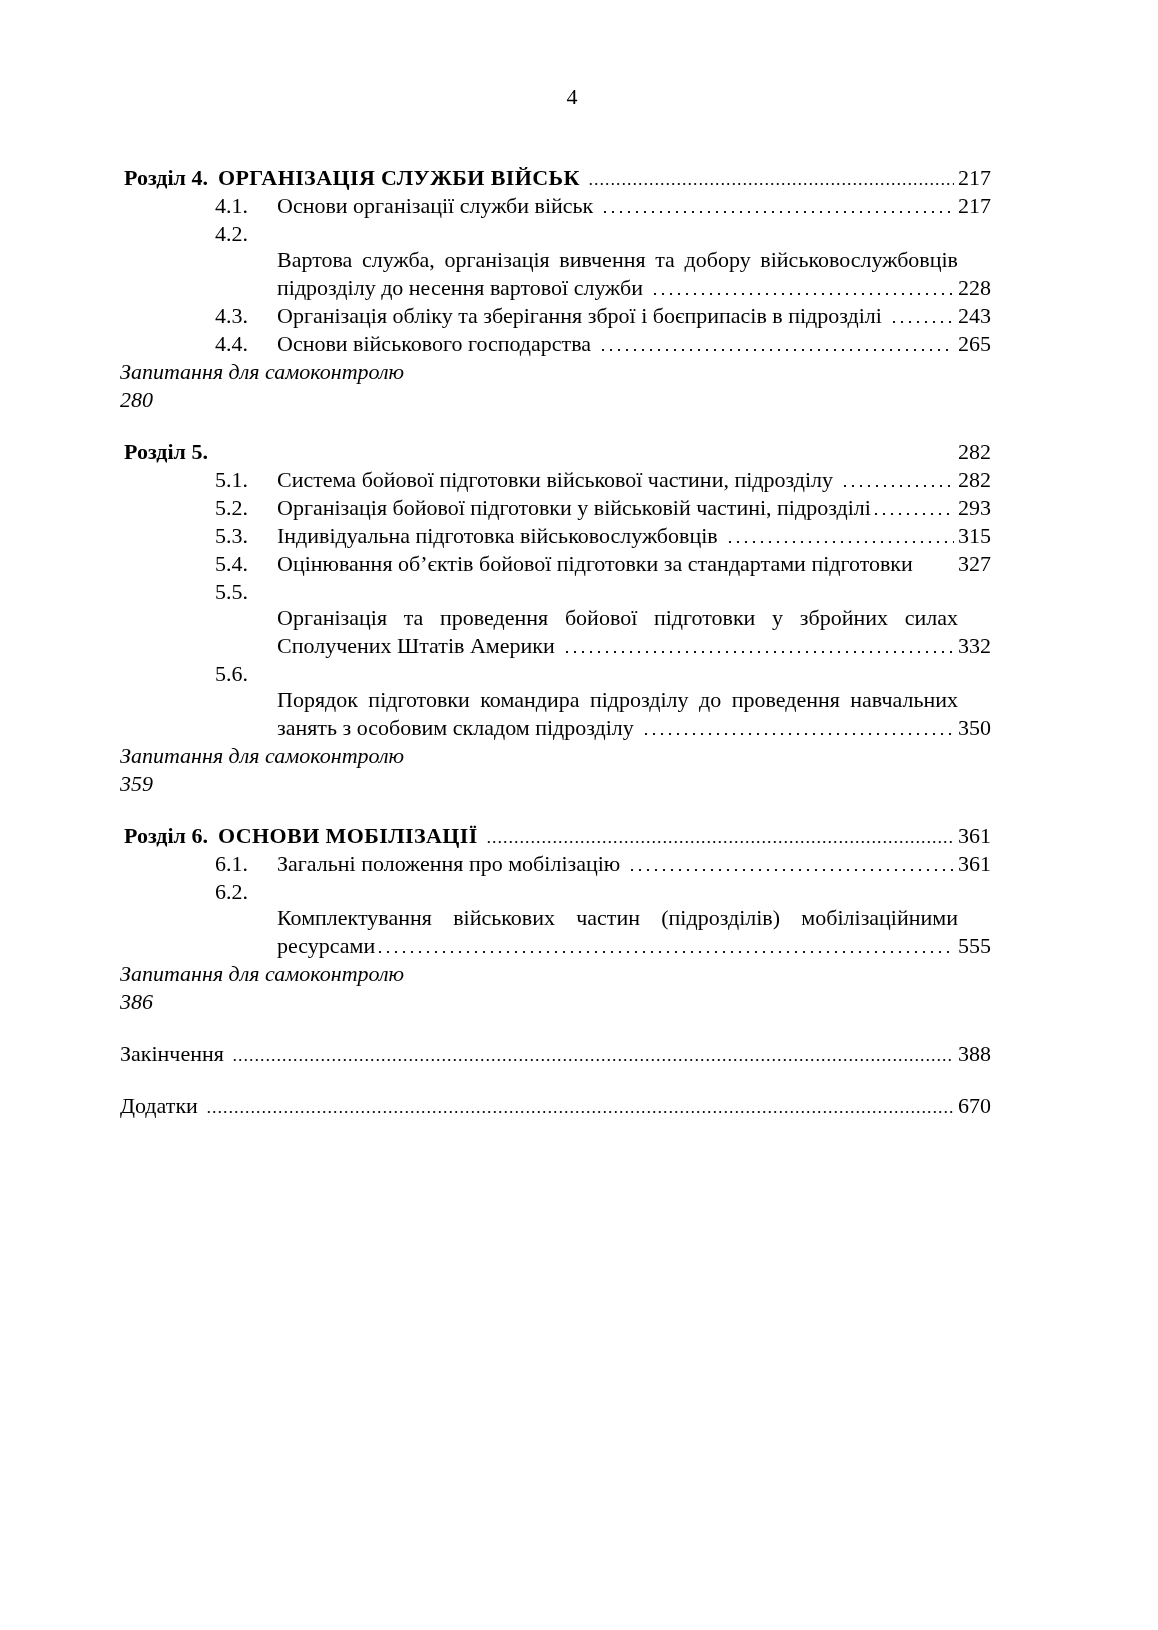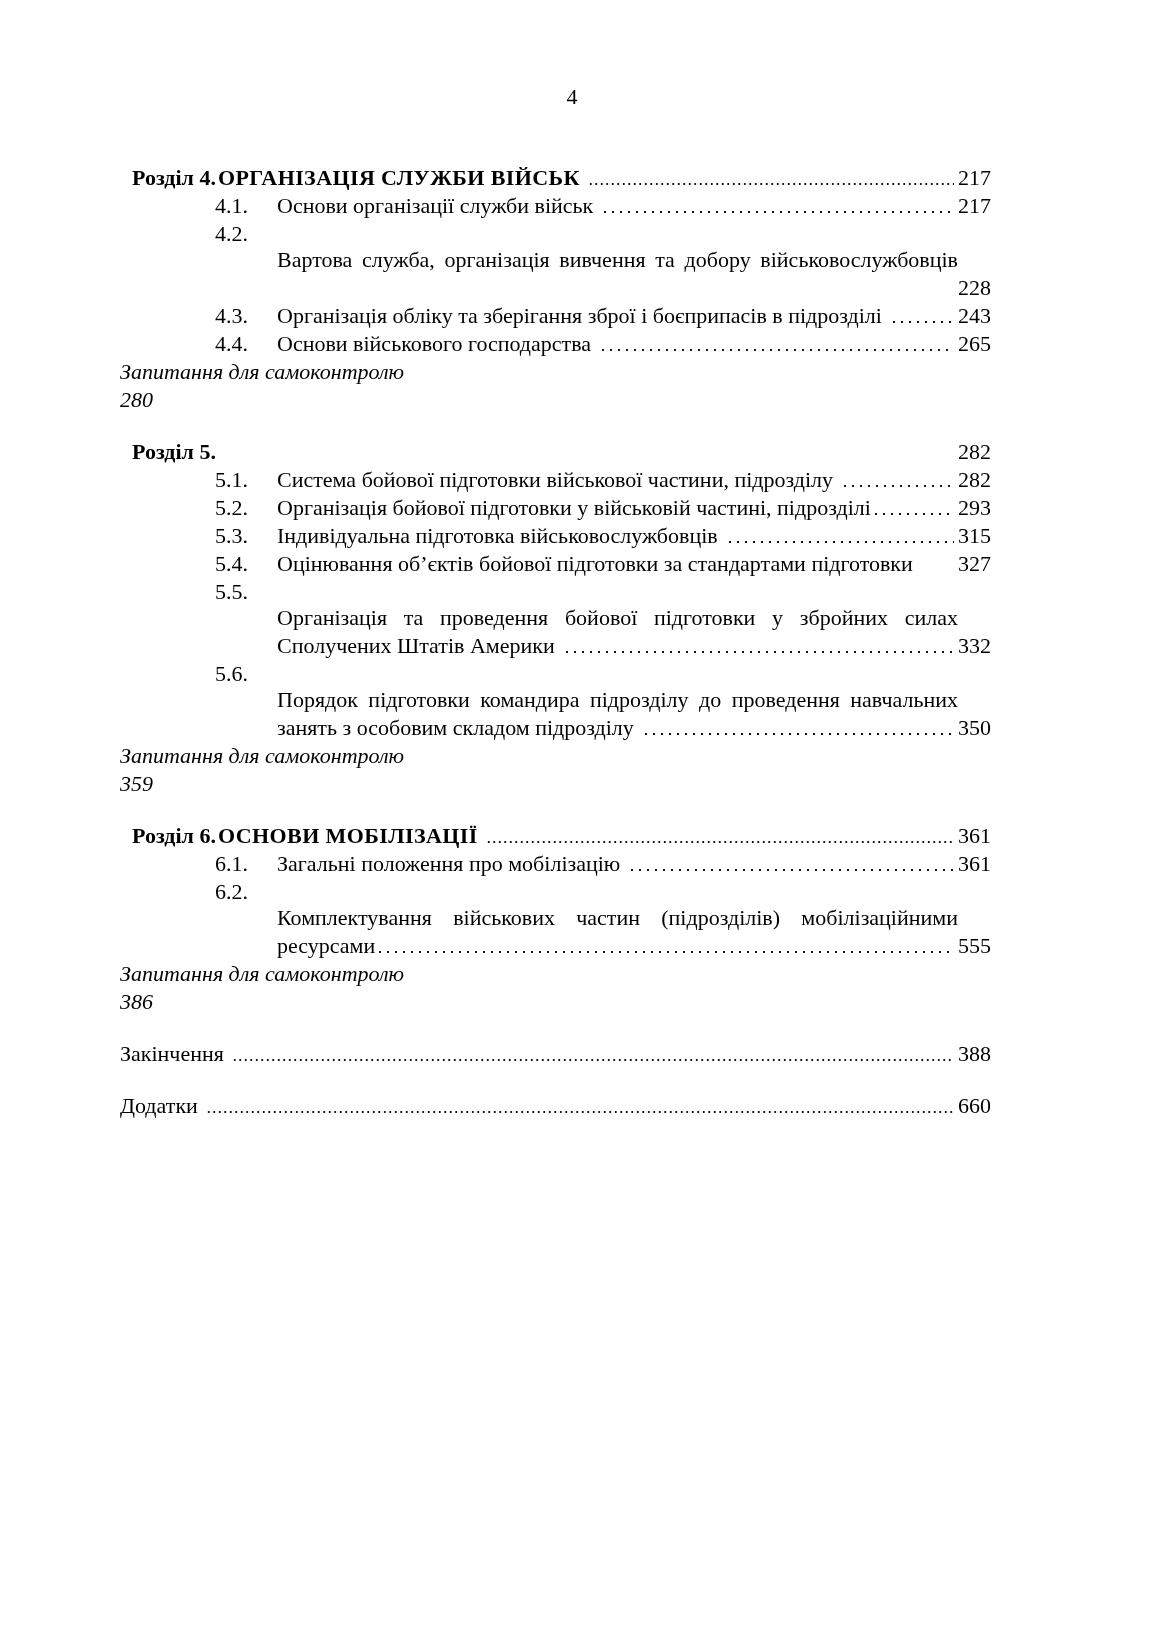--- a/index.html
+++ b/index.html
@@ -27,21 +27,21 @@
   .row {
     position:relative;
     display:flex;
     align-items:baseline;
     line-height:28px;
     min-height:28px;
   }
   .row .label, .row .num {
     position:absolute; top:0; line-height:28px;
   }
-  .row .label { left:12px; font-weight:bold; }
+  .row .label { left:4px; font-weight:bold; }
   .row .num  { left:95px; }
   .main { flex:1; display:flex; align-items:baseline; min-width:0; }
   .chapter .main { padding-left:98px; }
   .sub .main, .cont .main { padding-left:157px; }
   .chapter .txt { font-weight:bold; letter-spacing:0.4px; }
   .italic { font-style:italic;flex-direction:column; }
   .txt { white-space:nowrap; }
   .leader {
     flex:1;
     align-self:stretch;
@@ -80,20 +80,21 @@
         </div>
         <span class="pagecol">217</span>
       </div>
       <div class="row sub justify">
         <span class="num">4.2.</span>
         <div class="main"><span class="txt">Вартова служба, організація вивчення та добору військовослужбовців</span></div>
         <span class="pagecol"></span>
       </div>
       <div class="row cont">
         <div class="main">
+          <span class="txt">підрозділу до несення вартової служби</span>
           <span class="leader coarse"></span>
         </div>
         <span class="pagecol">228</span>
       </div>
       <div class="row sub">
         <span class="num">4.3.</span>
         <div class="main">
           <span class="txt">Організація обліку та зберігання зброї і боєприпасів в підрозділі</span>
           <span class="leader coarse"></span>
         </div>
@@ -227,16 +228,16 @@
           <span class="leader fine"></span>
         </div>
         <span class="pagecol">388</span>
       </div>
       <div class="spacer"></div>
       <div class="row plain">
         <div class="main">
           <span class="txt">Додатки</span>
           <span class="leader fine"></span>
         </div>
-        <span class="pagecol">660</span>
+        <span class="pagecol">670</span>
       </div>
     </div>
 </div>
 
 </body></html>

